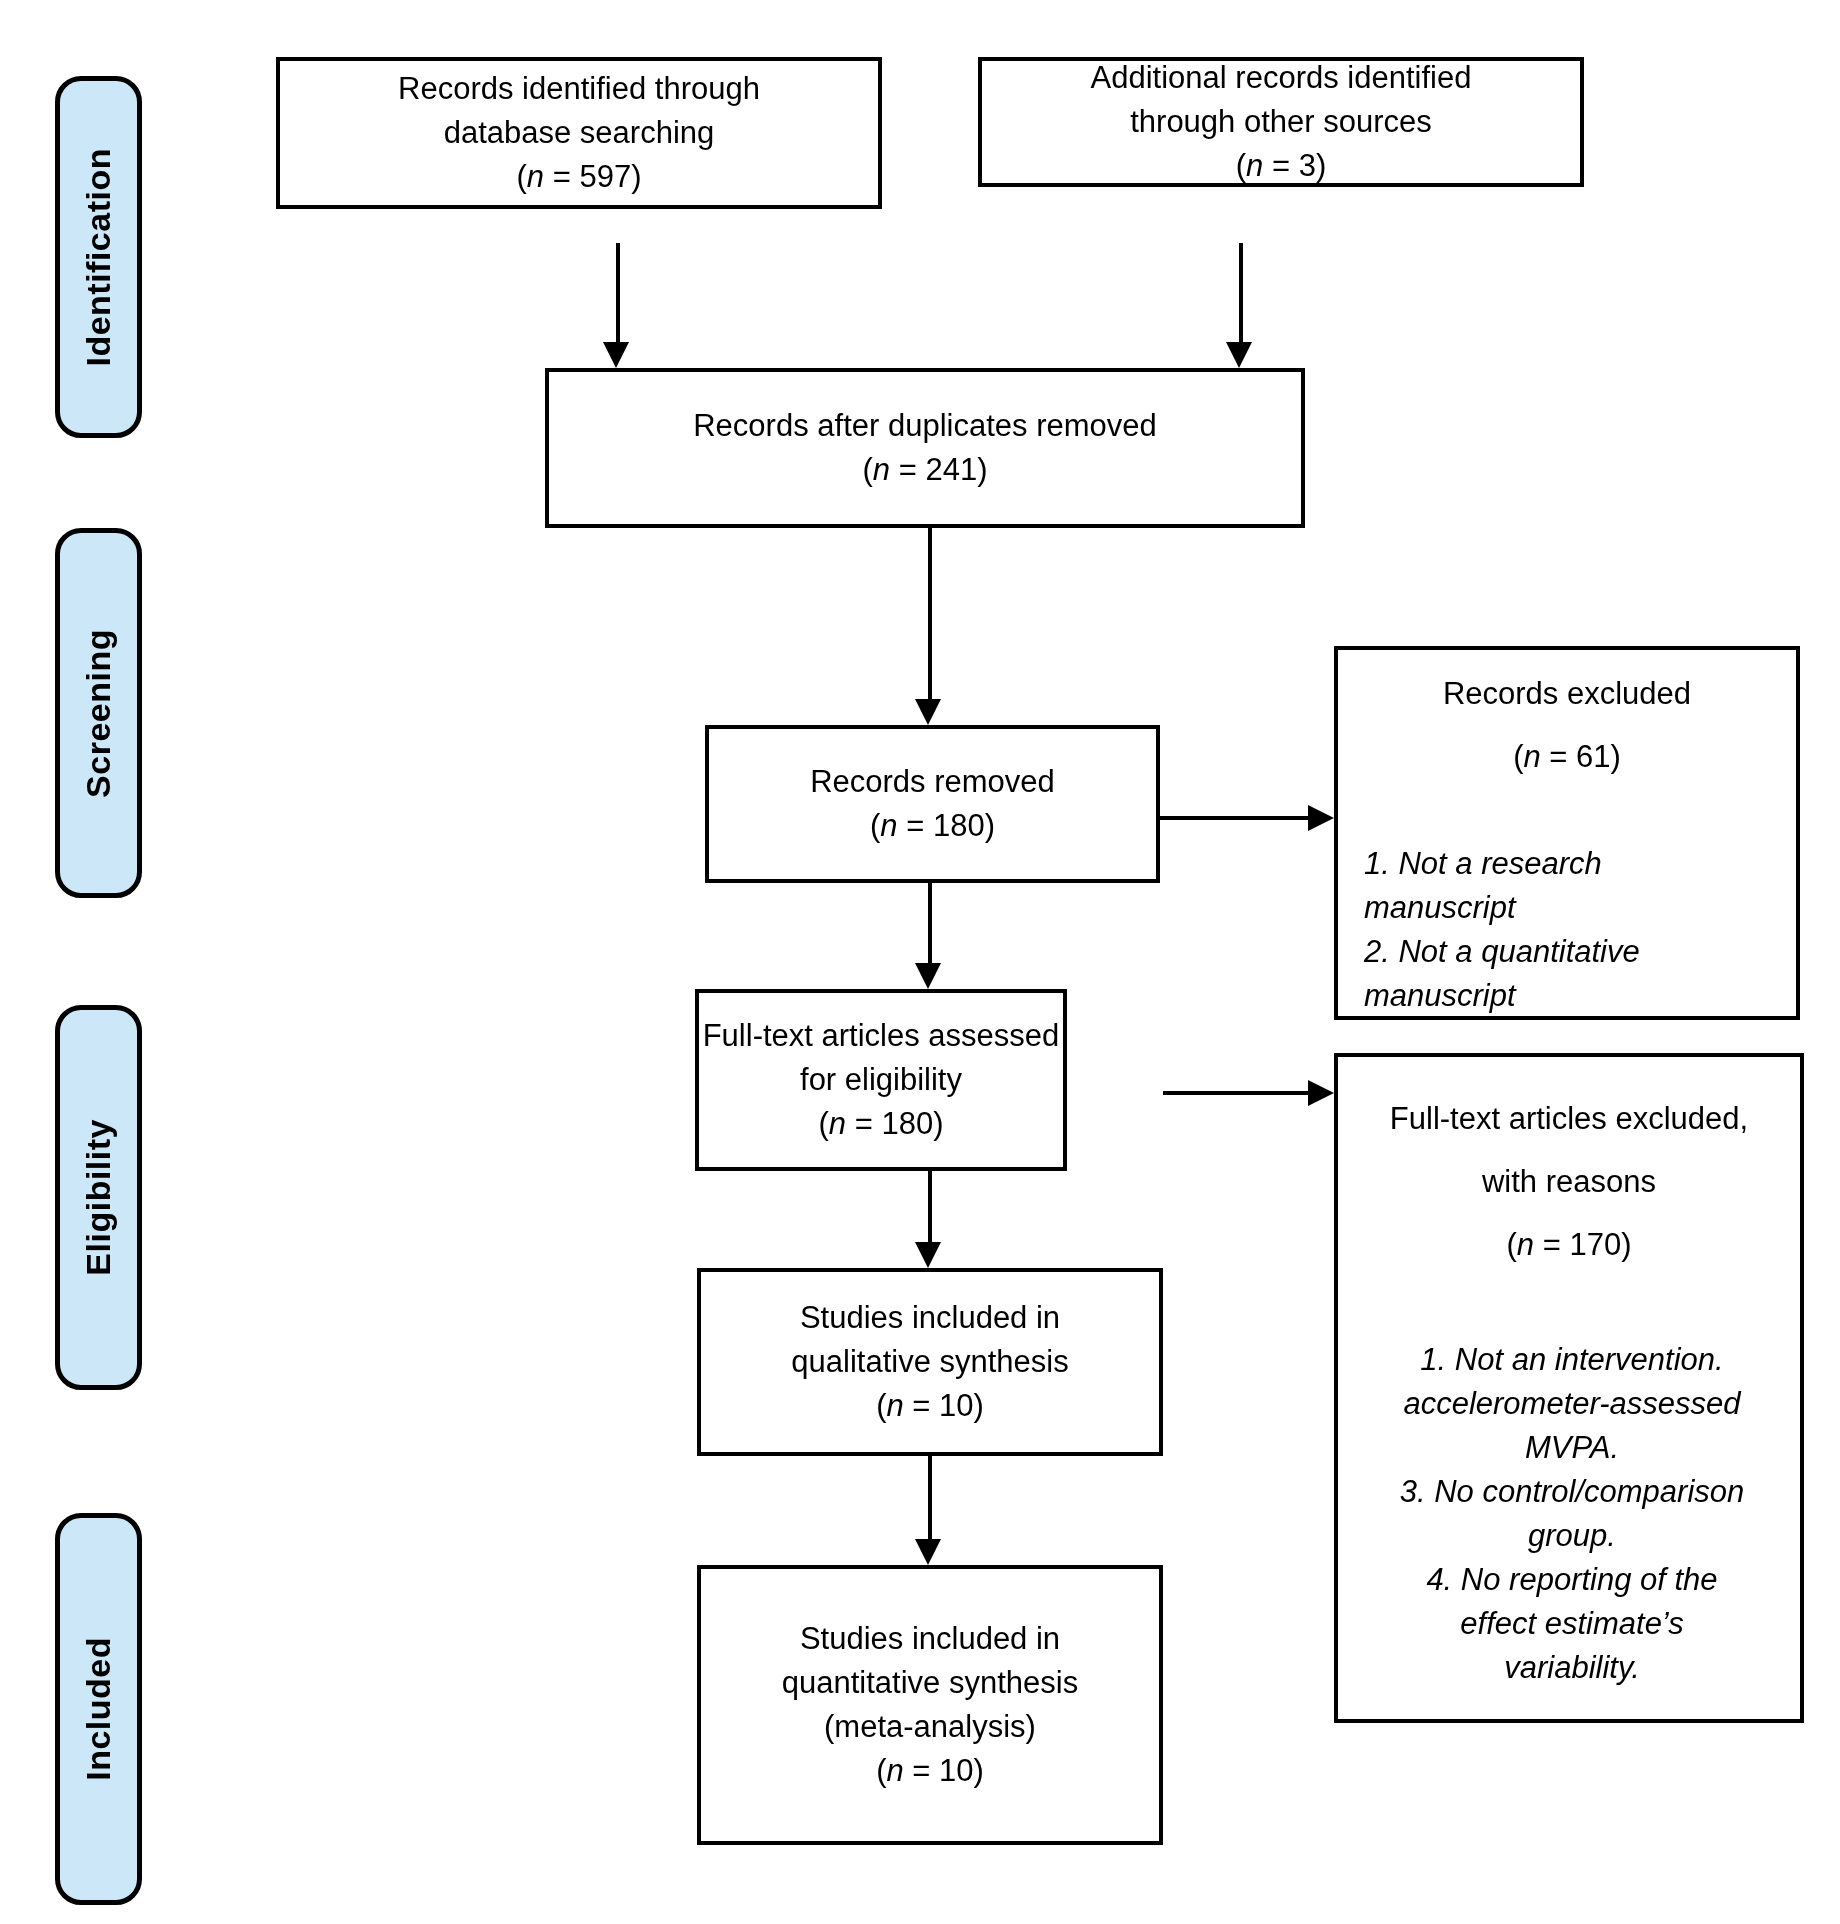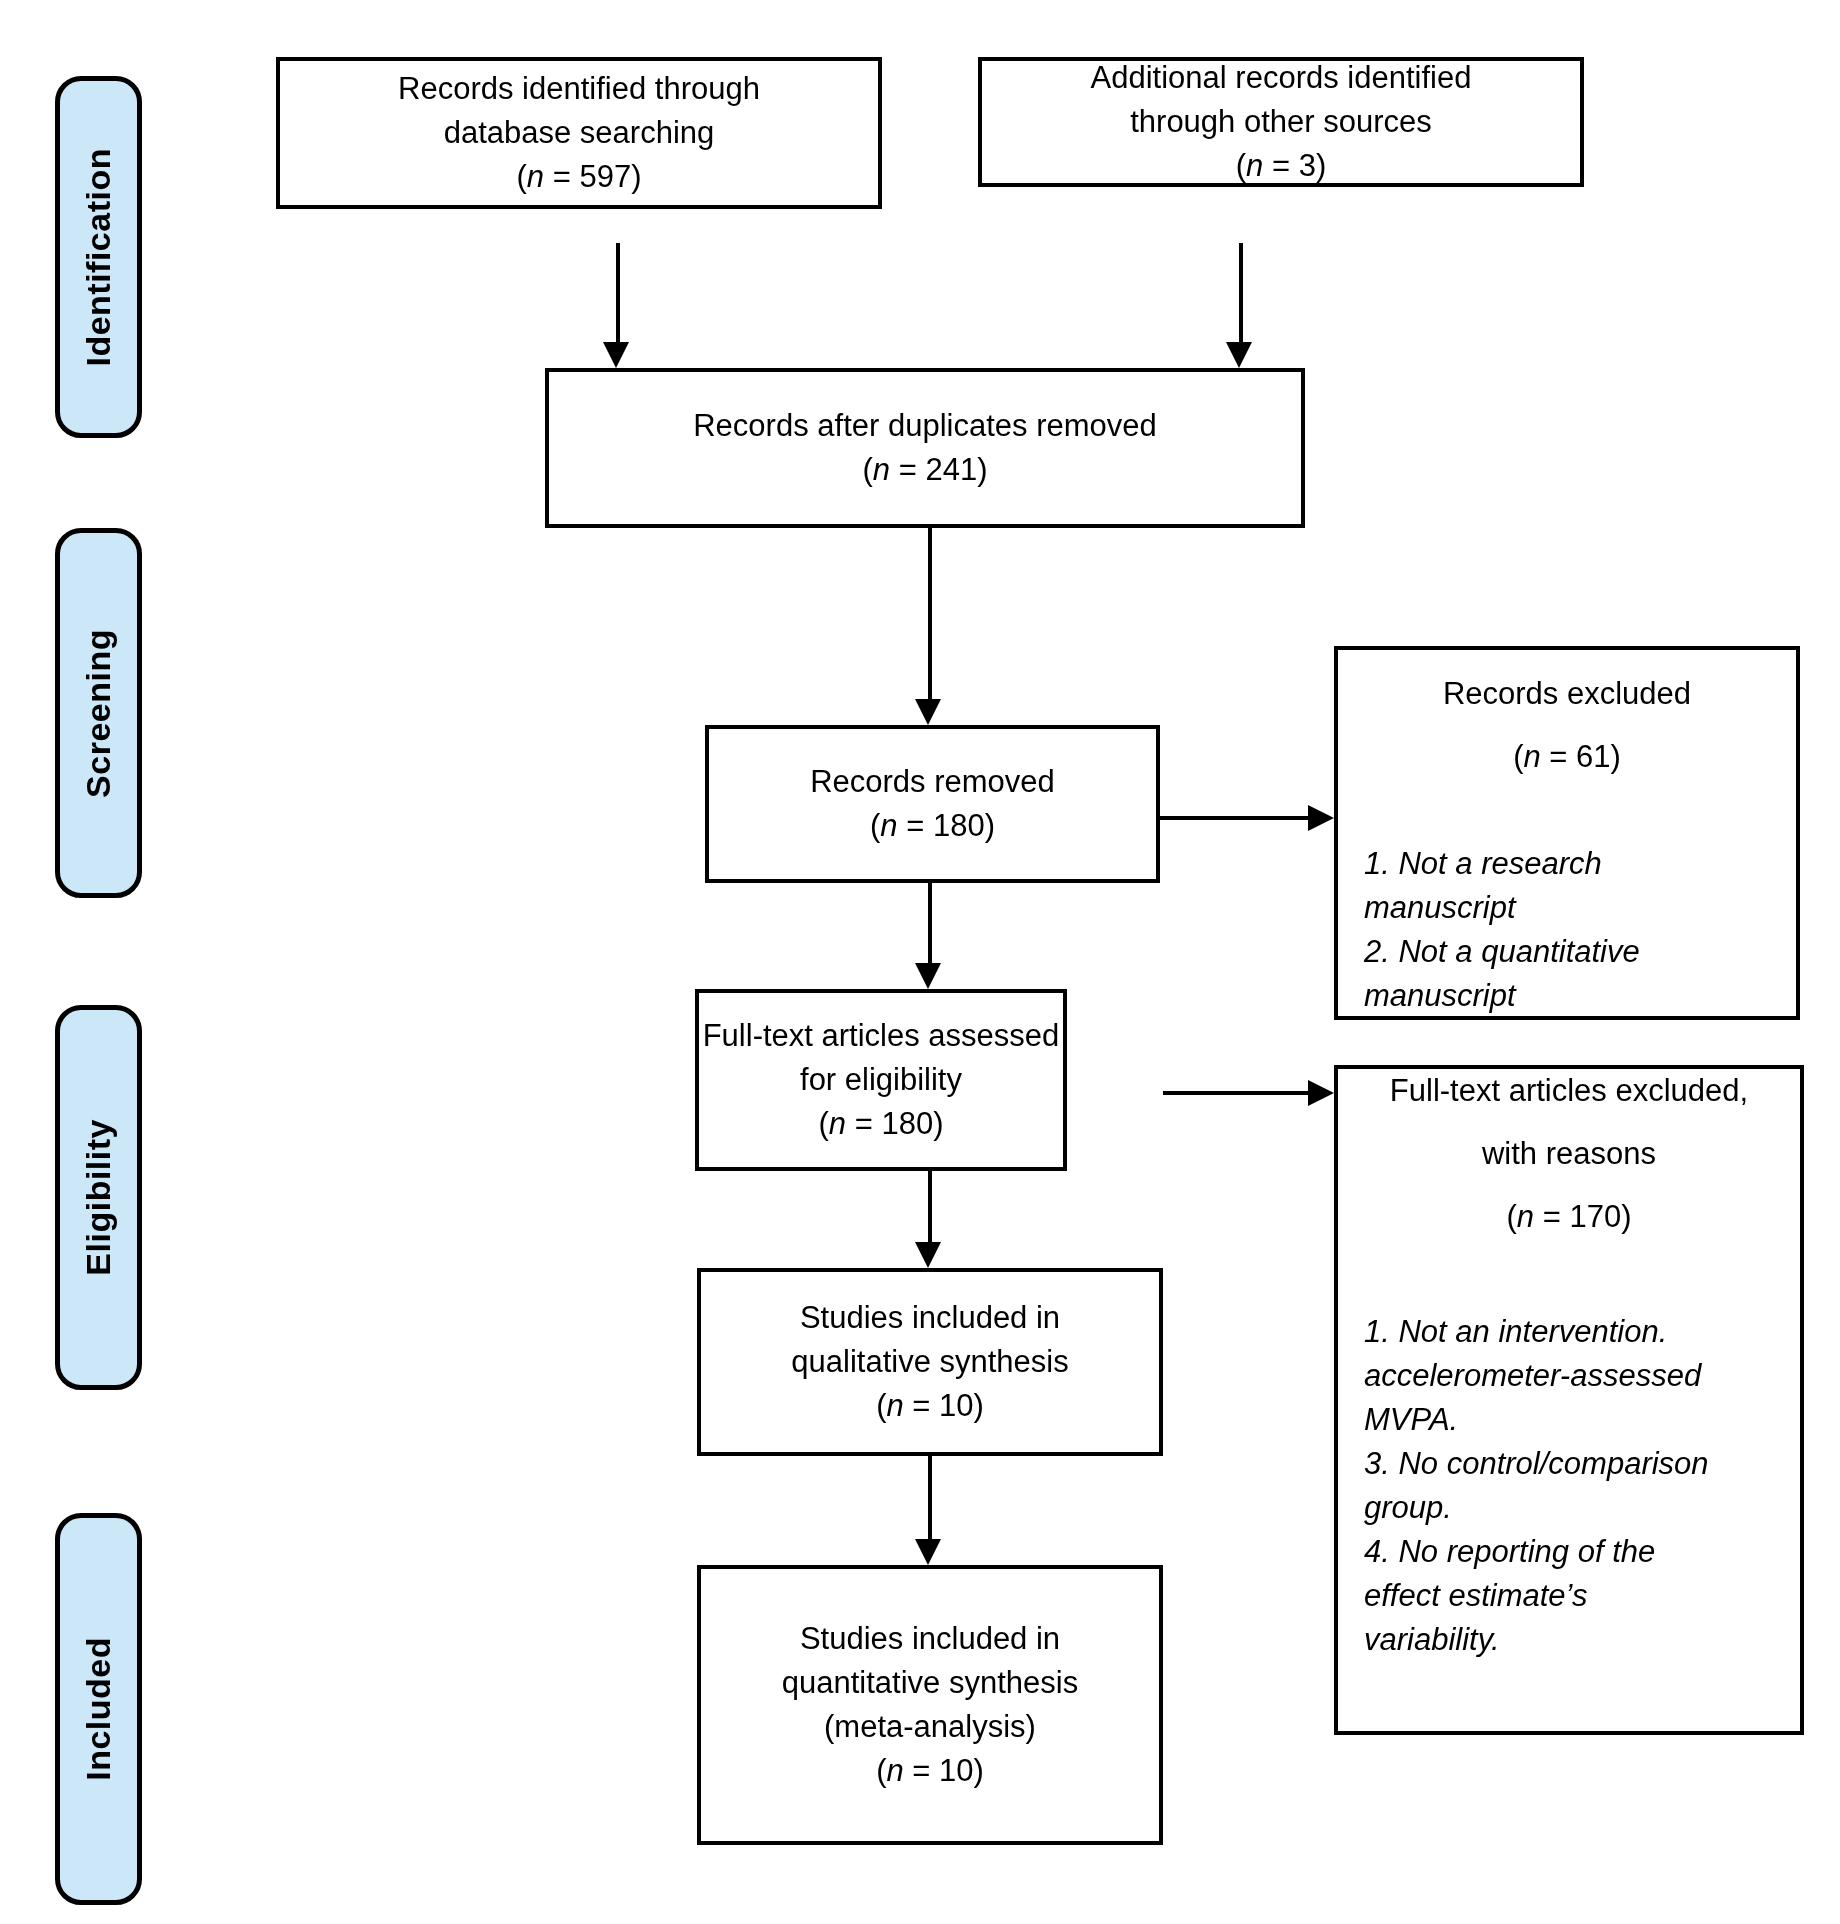--- a/index.html
+++ b/index.html
@@ -30,29 +30,29 @@
     background:var(--box-fill,#fff);
     border:4px solid var(--ink,#000);
     box-sizing:border-box;
     font-size:31px;line-height:44px;
     display:flex;flex-direction:column;
     align-items:center;justify-content:center;
     text-align:center;
   }
   .box.topalign{justify-content:flex-start;gap:19px;}
   .box-e{padding-top:22px;}
-  .box-g{margin-top:12px;}
+  .box-g{padding-top:40px;}
   .reasons{
     align-self:stretch;
     text-align:left;
     padding:0 20px 0 26px;
     margin-top:44px;
     font-style:italic;
   }
-  .box-g .reasons{margin-top:52px;}
+  .box-g .reasons{margin-top:52px;text-align:center;}
   .vline{position:absolute;width:4px;background:var(--ink,#000);}
   .hline{position:absolute;height:4px;background:var(--ink,#000);}
   .head-down{position:absolute;width:0;height:0;
     border-left:13px solid transparent;border-right:13px solid transparent;
     border-top:26px solid var(--ink,#000);}
   .head-right{position:absolute;width:0;height:0;
     border-top:13px solid transparent;border-bottom:13px solid transparent;
     border-left:26px solid var(--ink,#000);}
   i{font-style:italic;}
 </style>

